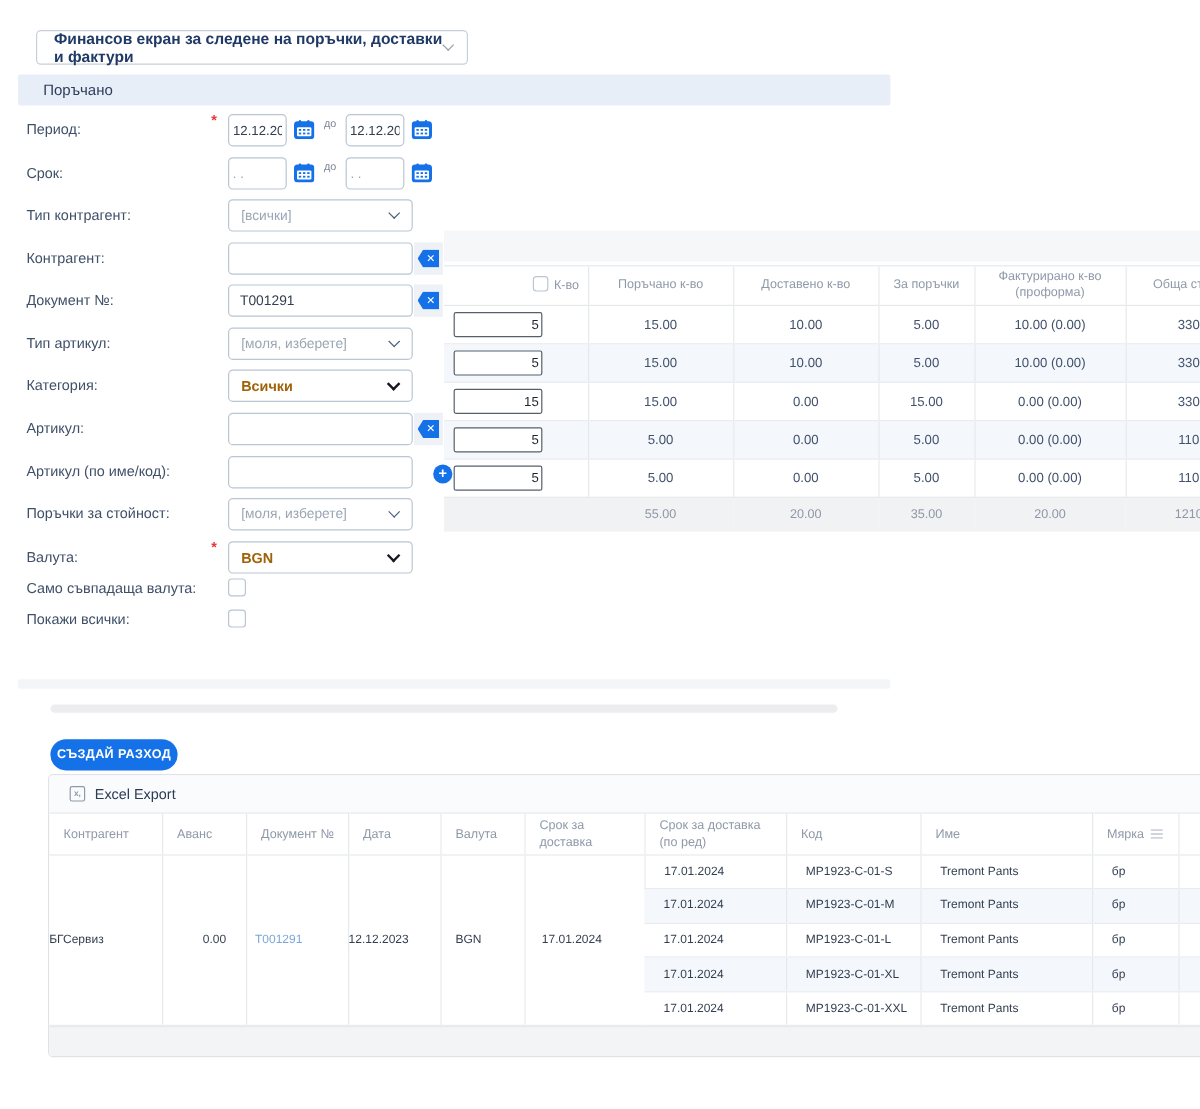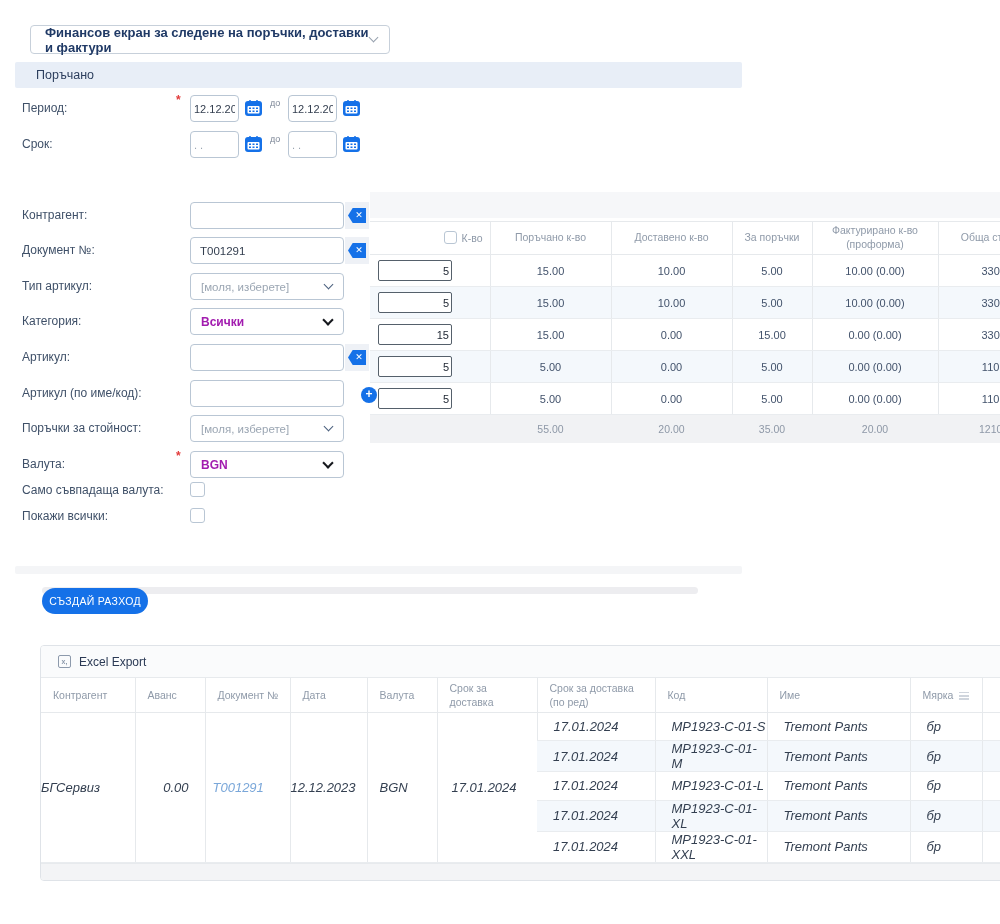--- a/index.html
+++ b/index.html
@@ -31,21 +31,21 @@
   .dinp { position:absolute; top:0; width:49px; height:27px; border:1px solid #b9c6d4; border-radius:4px;
           font-family:inherit; font-size:11px; color:#333e4f; padding:0 3px; overflow:hidden; }
   .dinp.ph { color:#9aa5b1; }
   .cal { position:absolute; top:5px; width:17px; height:16px; cursor:pointer; }
   .dolbl { position:absolute; top:3px; font-size:9px; color:#7d8797; }
   .inp { position:absolute; left:190px; top:0; width:154px; height:27px; border:1px solid #b9c6d4;
          border-radius:4px; font-family:inherit; font-size:11.5px; color:#333e4f; padding:0 9px; background:#fff; }
   .sel { position:absolute; left:190px; top:0; width:154px; height:27px; border:1px solid #b9c6d4;
          border-radius:4px; background:#fff; display:flex; align-items:center; justify-content:space-between;
          padding:0 11px 0 10px; font-size:11.5px; color:#9ba6b3; cursor:pointer; }
-  .sel.bold { color:#a21caf; font-weight:bold; font-size:12px; }
+  .sel.bold { color:#a16207; font-weight:bold; font-size:12px; }
   .clr-pad { position:absolute; left:345px; top:0; width:24px; height:27px; background:#eef1f6;
              display:flex; align-items:center; justify-content:center; }
   .clr { width:18px; height:15px; background:#1571e8; clip-path:polygon(26% 0,100% 0,100% 100%,26% 100%,0 50%);
          color:#fff; font-size:9px; line-height:15px; text-align:center; padding-left:4px; cursor:pointer; }
   .plus { position:absolute; left:361px; top:387px; width:16px; height:16px; border-radius:50%;
           background:#1571e8; color:#fff; font-size:12px; font-weight:bold; line-height:15px; text-align:center;
           z-index:6; cursor:pointer; }
   .cb { display:inline-block; width:15px; height:15px; border:1px solid #b9c6d4; border-radius:3px; background:#fff; cursor:pointer; }
   .cb.small { width:13px; height:13px; margin-right:5px; vertical-align:-2px; }
   .gen-btn {
@@ -64,35 +64,35 @@
   .midtab th + th, .midtab td + td { border-left:1px solid #e6e9ec; }
   .midtab tbody td { height:32px; font-size:11px; color:#42526b; text-align:center; vertical-align:middle;
                      border-bottom:1px solid #e9ecef; }
   .midtab tbody tr.stripe td { background:#f4f8fc; }
   .midtab td.qcell { text-align:left; padding-left:8px; }
   .qinp { width:74px; height:21px; border:1.5px solid #55606b; border-radius:2px; font-family:inherit;
           font-size:11px; color:#1c2430; text-align:right; padding:0 2px; }
   .midtab tfoot td { height:28px; background:#f1f2f4; font-size:10.5px; color:#8e98a7; text-align:center;
                      border-left:none !important; }
   
-  .create-btn { position:absolute; left:42px; top:588px; width:106px; height:26px; border:none; border-radius:14px;
-                background:#1571e8; color:#fff; font-family:inherit; font-size:10.5px; font-weight:normal; letter-spacing:.3px; cursor:pointer; }
+  .create-btn { position:absolute; left:42px; top:616px; width:106px; height:26px; border:none; border-radius:14px;
+                background:#1571e8; color:#fff; font-family:inherit; font-size:10.5px; font-weight:bold; letter-spacing:.3px; cursor:pointer; }
   .panel { position:absolute; left:40px; top:645px; width:1080px; height:236px; border:1px solid #dfe3e8;
            border-radius:4px; background:#fff; overflow:hidden; }
   .excel-bar { height:32px; background:#fafbfc; border-bottom:1px solid #e7eaed; display:flex; align-items:center;
                padding-left:17px; gap:8px; }
   .excel-ic { width:13px; height:13px; border:1px solid #8d9aac; border-radius:2px; font-size:7px; line-height:11px;
               text-align:center; color:#8d9aac; font-weight:bold; }
   .excel-lbl { font-size:12px; color:#2b3a55; cursor:pointer; }
   .bottab { width:1078px; table-layout:fixed; }
   .bottab th { height:34px; font-size:10.5px; font-weight:normal; color:#8f9aa9; text-align:left;
                vertical-align:middle; padding:2px 6px 2px 12px; border-bottom:1px solid #e6e9ec; line-height:1.35; }
   .bottab th + th, .bottab td + td { border-left:1px solid #e6e9ec; }
-  .bottab td { height:28.6px; font-size:13px; color:#333f50; vertical-align:middle; padding-left:16px;
-               border-bottom:1px solid #e9ecef;font-style:italic; }
+  .bottab td { height:28.6px; font-size:10px; color:#333f50; vertical-align:middle; padding-left:16px;
+               border-bottom:1px solid #e9ecef; }
   .bottab td.rs { background:#fff; text-align:left; }
   .bottab td.ctr { text-align:left; padding-left:0; }
   .bottab td.rt { text-align:right; padding-right:16px; padding-left:0; }
   .bottab tr.stripe td:not(.rs) { background:#f4f8fc; }
   .doc-link { color:#7aa7d9; cursor:pointer; }
   .sort-ic { display:inline-block; width:10px; height:8px; margin-left:6px; vertical-align:-1px;
              background:repeating-linear-gradient(#c3cad4 0 1.5px, transparent 1.5px 3.2px); opacity:.8; }
   .panel-foot { height:25px; background:#f3f4f6; border-top:1px solid #e7eaed; }
 </style>
 </head>
@@ -171,20 +171,27 @@
           <rect x="4" y="7.5" width="2" height="1.5"></rect>
           <rect x="7.5" y="7.5" width="2" height="1.5"></rect>
           <rect x="11" y="7.5" width="2" height="1.5"></rect>
           <rect x="4" y="10.5" width="2" height="1.5"></rect>
           <rect x="7.5" y="10.5" width="2" height="1.5"></rect>
           <rect x="11" y="10.5" width="2" height="1.5"></rect>
         </g>
       </svg>
   </div>
 
+  <div class="frow" style="top:166px">
+    <span class="flabel">Тип контрагент:</span>
+    <div class="sel">
+      <span>[всички]</span>
+      <span class="chev slate"></span>
+    </div>
+  </div>
 
   <div class="frow" style="top:202px">
     <span class="flabel">Контрагент:</span>
     <input class="inp" value="" style="">
     <span class="clr-pad">
         <span class="clr">✕</span>
       </span>
   </div>
 
   <div class="frow" style="top:237px">

